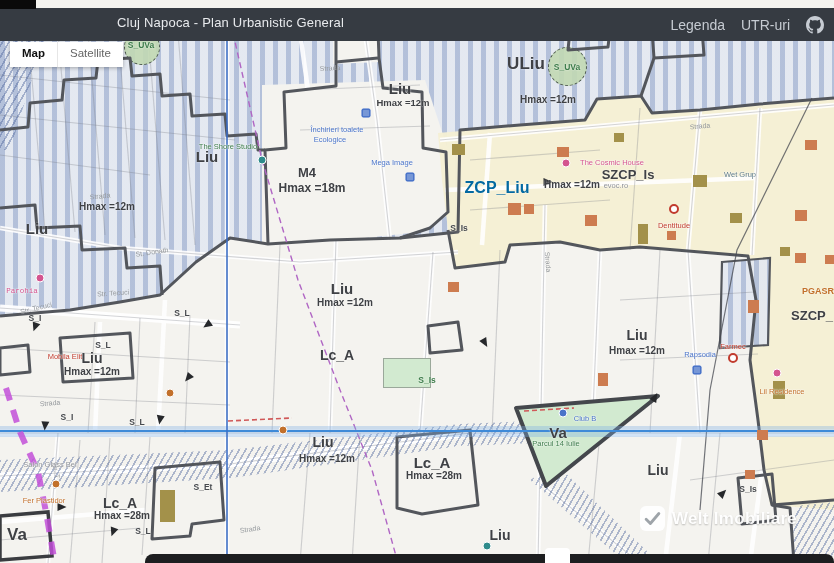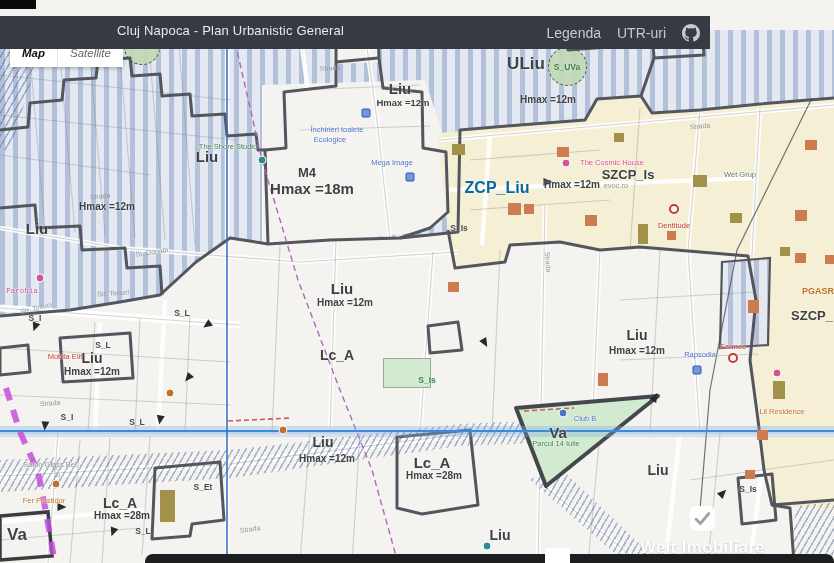--- a/index.html
+++ b/index.html
@@ -1,26 +1,26 @@
 <!DOCTYPE html>
 <html><head>
 <meta charset="utf-8">
 <style>
   html,body{margin:0;padding:0;background:#ddd;}
   #app{position:relative;width:834px;height:563px;overflow:hidden;font-family:"Liberation Sans",sans-serif;background:#f4f3ef;}
   
-  #header{position:absolute;left:0;top:16px;width:710px;height:33px;background:#363b42;z-index:60;}
+  #header{position:absolute;left:0;top:8px;width:834px;height:33px;background:#363b42;z-index:60;}
   #corner-black{position:absolute;left:0;top:0;width:36px;height:9px;background:#0a0a0a;z-index:61;}
   #title{position:absolute;left:117px;top:7px;font-size:13px;color:#e8eaed;letter-spacing:.2px;}
   #hdr-right{position:absolute;right:10px;top:0;height:33px;display:flex;align-items:center;gap:16px;z-index:62;}
   .hdr-link{font-size:14px;color:#c6cbd2;cursor:pointer;}
   #gh{width:18px;height:18px;fill:#c6cbd2;cursor:pointer;}
   
   #maptype{position:absolute;left:10px;top:42px;height:25px;display:flex;background:#fff;box-shadow:0 1px 4px rgba(0,0,0,.3);z-index:55;font-size:11.5px;}
-  #maptype .mt{padding:5px 12px 5px 12px;cursor:pointer;font-style:italic;}
+  #maptype .mt{padding:5px 12px 5px 12px;cursor:pointer;}
   #mt-map{color:#111;font-weight:bold;}
   #mt-sat{color:#666;border-left:1px solid #e6e6e6;}
   
   #map{position:absolute;inset:0;z-index:1;}
   .layer{position:absolute;inset:0;pointer-events:none;}
   .zone{position:absolute;inset:0;}
   .zone-liu{background:repeating-linear-gradient(90deg,#aebcd8 0 5px,#e3e8f1 5px 13px);opacity:.92;
     clip-path:polygon(0px 30px,834px 30px,834px 98px,652px 113px,641px 96px,597px 99px,585px 120px,520px 125px,460px 130px,458px 232px,400px 238px,330px 240px,268px 244px,230px 238px,195px 262px,160px 295px,120px 302px,70px 310px,0px 316px);}
   .zone-white1{background:#f4f3ef;clip-path:polygon(262px 85px,425px 80px,448px 150px,448px 215px,420px 232px,300px 245px,262px 245px);}
   .zone-white2{background:#f4f3ef;clip-path:polygon(333px 30px,380px 30px,380px 62px,333px 64px);}
@@ -41,21 +41,21 @@
   
   .lbl{position:absolute;transform:translate(-50%,-50%);white-space:nowrap;line-height:1;}
   .zlbl{font-weight:bold;color:#3f4145;text-shadow:0 0 2px rgba(255,255,255,.8);}
   .slbl{font-weight:bold;font-size:8.5px;color:#474a4e;text-shadow:0 0 2px rgba(255,255,255,.8);}
   .stlbl{font-size:7px;color:#969a9e;}
   .plbl{font-size:7.5px;text-shadow:0 0 2px #fff,0 0 2px #fff;}
   .bld{position:absolute;}
   .arrow{position:absolute;width:0;height:0;border-left:4px solid transparent;border-right:4px solid transparent;border-bottom:9px solid #26282b;}
   .pico{position:absolute;transform:translate(-50%,-50%);border-radius:50%;}
   
-  #wm{position:absolute;left:640px;top:506px;display:flex;align-items:center;gap:7px;z-index:50;opacity:.95;flex-direction:column;}
+  #wm{position:absolute;left:640px;top:506px;display:flex;align-items:center;gap:7px;z-index:50;opacity:.95;}
   #wm-ic{width:25px;height:25px;background:#fff;border-radius:6px;display:flex;align-items:center;justify-content:center;}
   #wm-txt{font-size:17px;font-weight:bold;color:#fff;text-shadow:0 1px 2px rgba(0,0,0,.25);letter-spacing:.3px;}
   
   #bbar{position:absolute;left:145px;top:554px;width:689px;height:9px;background:#1d1e20;border-radius:8px 8px 0 0;z-index:52;}
   #bnotch{position:absolute;left:545px;top:548px;width:25px;height:15px;background:#fff;border-radius:4px 4px 0 0;z-index:53;}
 </style>
 </head>
 <body>
 <div id="app">
 
@@ -262,21 +262,21 @@
       </div>
   <div class="layer" id="poilbl-layer">
         <span class="lbl plbl" style="left: 337px; top: 130px; font-size: 7.5px; color: rgb(74, 116, 201);">Închirieri toalete</span>
         <span class="lbl plbl" style="left: 330px; top: 140px; font-size: 7.5px; color: rgb(74, 116, 201);">Ecologice</span>
         <span class="lbl plbl" style="left: 392px; top: 163px; font-size: 7.5px; color: rgb(74, 116, 201);">Mega Image</span>
         <span class="lbl plbl" style="left: 612px; top: 163px; font-size: 7.5px; color: rgb(212, 84, 143);">The Cosmic House</span>
         <span class="lbl plbl" style="left: 616px; top: 186px; font-size: 7.5px; color: rgb(143, 146, 151);">evoc.ro</span>
         <span class="lbl plbl" style="left: 740px; top: 175px; font-size: 7.5px; color: rgb(95, 124, 138);">Wet Grup</span>
         <span class="lbl plbl" style="left: 674px; top: 226px; font-size: 7.5px; color: rgb(193, 59, 46);">Dentitude</span>
         <span class="lbl plbl" style="left: 733px; top: 347px; font-size: 7.5px; color: rgb(193, 59, 46);">Farmec</span>
-        <span class="lbl plbl" style="left: 782px; top: 412px; font-size: 7.5px; color: rgb(194, 112, 43);">Lil Residence</span>
+        <span class="lbl plbl" style="left: 782px; top: 392px; font-size: 7.5px; color: rgb(194, 112, 43);">Lil Residence</span>
         <span class="lbl plbl" style="left: 700px; top: 355px; font-size: 7.5px; color: rgb(74, 116, 201);">Rapsodia</span>
         <span class="lbl plbl" style="left: 44px; top: 501px; font-size: 7.5px; color: rgb(194, 112, 43);">Fer Plastidor</span>
         <span class="lbl plbl" style="left: 50px; top: 465px; font-size: 7.5px; color: rgb(143, 146, 151);">Salon Glass Bel</span>
         <span class="lbl plbl" style="left: 65px; top: 357px; font-size: 7.5px; color: rgb(193, 59, 46);">Mobila Elit</span>
         <span class="lbl plbl" style="left: 22px; top: 292px; font-size: 7.5px; color: rgb(212, 84, 143); font-family: Liberation Mono, monospace;">Parohia</span>
         <span class="lbl plbl" style="left: 228px; top: 147px; font-size: 7.5px; color: rgb(62, 125, 76);">The Shore Studio</span>
         <span class="lbl plbl" style="left: 585px; top: 419px; font-size: 7.5px; color: rgb(74, 116, 201);">Club B</span>
         <span class="lbl plbl" style="left: 556px; top: 444px; font-size: 7.5px; color: rgb(62, 125, 76);">Parcul 14 Iulie</span>
       </div>
   <div class="layer" id="sublbl-layer">
@@ -294,21 +294,21 @@
         <span class="lbl slbl" style="left: 143px; top: 531px; font-size: 8.5px; color: rgb(71, 74, 78);">S_L</span>
       </div>
   <div class="layer" id="zonelbl-layer">
         <span class="lbl zlbl" style="left: 37px; top: 228px; font-size: 15px; color: rgb(63, 65, 69);">Liu</span>
         <span class="lbl zlbl" style="left: 207px; top: 156px; font-size: 15px; color: rgb(63, 65, 69);">Liu</span>
         <span class="lbl zlbl" style="left: 400px; top: 88px; font-size: 15px; color: rgb(63, 65, 69);">Liu</span>
         <span class="lbl zlbl" style="left: 403px; top: 103px; font-size: 9.5px; color: rgb(63, 65, 69);">Hmax =12m</span>
         <span class="lbl zlbl" style="left: 526px; top: 63px; font-size: 17px; color: rgb(63, 65, 69);">ULiu</span>
         <span class="lbl zlbl" style="left: 548px; top: 100px; font-size: 10px; color: rgb(63, 65, 69);">Hmax =12m</span>
         <span class="lbl zlbl" style="left: 307px; top: 172px; font-size: 13px; color: rgb(63, 65, 69);">M4</span>
-        <span class="lbl zlbl" style="left: 312px; top: 188px; font-size: 15px; color: rgb(63, 65, 69);">Hmax =18m</span>
+        <span class="lbl zlbl" style="left: 312px; top: 188px; font-size: 12px; color: rgb(63, 65, 69);">Hmax =18m</span>
         <span class="lbl zlbl" style="left: 497px; top: 188px; font-size: 16px; color: #0369a1;">ZCP_Liu</span>
         <span class="lbl zlbl" style="left: 572px; top: 185px; font-size: 10px; color: rgb(63, 65, 69);">Hmax =12m</span>
         <span class="lbl zlbl" style="left: 628px; top: 174px; font-size: 13px; color: rgb(63, 65, 69);">SZCP_Is</span>
         <span class="lbl zlbl" style="left: 107px; top: 207px; font-size: 10px; color: rgb(63, 65, 69);">Hmax =12m</span>
         <span class="lbl zlbl" style="left: 342px; top: 288px; font-size: 15px; color: rgb(63, 65, 69);">Liu</span>
         <span class="lbl zlbl" style="left: 345px; top: 303px; font-size: 10px; color: rgb(63, 65, 69);">Hmax =12m</span>
         <span class="lbl zlbl" style="left: 337px; top: 355px; font-size: 14px; color: rgb(63, 65, 69);">Lc_A</span>
         <span class="lbl zlbl" style="left: 92px; top: 358px; font-size: 14px; color: rgb(63, 65, 69);">Liu</span>
         <span class="lbl zlbl" style="left: 92px; top: 372px; font-size: 10px; color: rgb(63, 65, 69);">Hmax =12m</span>
         <span class="lbl zlbl" style="left: 637px; top: 335px; font-size: 14px; color: rgb(63, 65, 69);">Liu</span>

